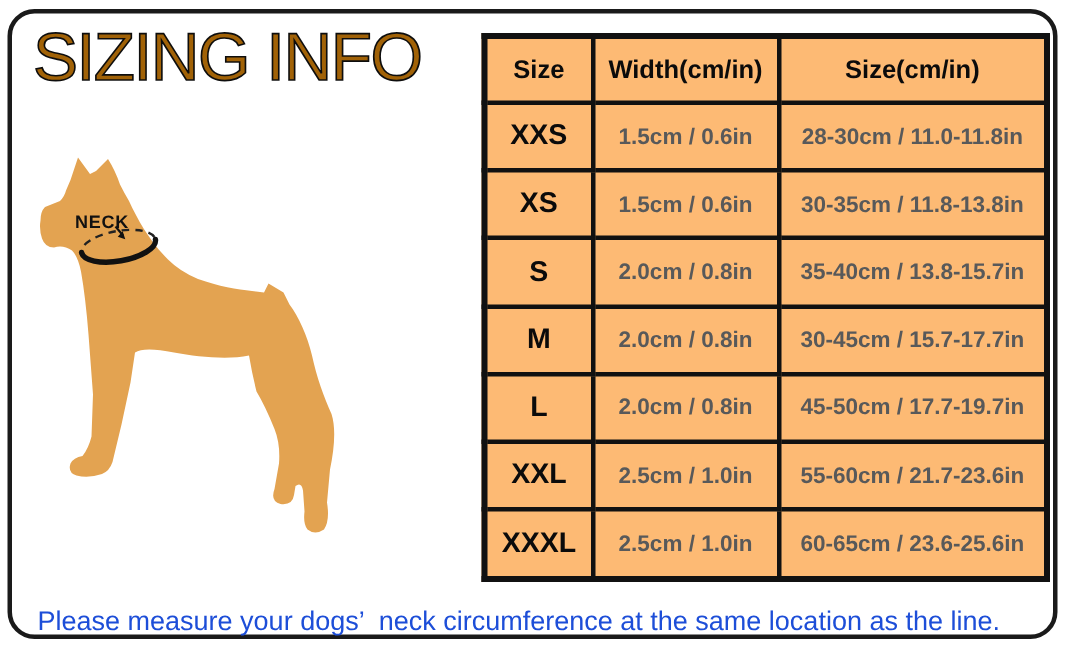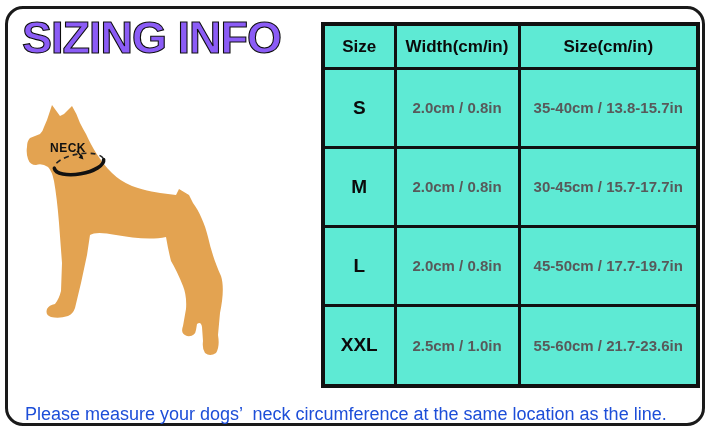--- a/index.html
+++ b/index.html
@@ -12,33 +12,33 @@
   }
   .frame {
     position:absolute; left:5px; top:6px;
     width:694px; height:414px;
     border:3px solid #1a1a1a;
     border-radius:18px;
     background:#ffffff;
   }
   .title {
     position:absolute; left:22px; top:16px; margin:0;
-    font-size:45px; line-height:44px; font-weight:bold;
-    letter-spacing:-1px; color:#8b5cf6;
+    font-size:45px; line-height:44px; font-weight:normal;
+    letter-spacing:-1px; color:#a16207;
     -webkit-text-stroke:1.1px #0d0d0d;
     white-space:nowrap;
   }
   .dog { position:absolute; left:24px; top:103px; width:202px; height:255px; }
   .dog text { font-family:"Liberation Sans", sans-serif; }
 
   table.size-table {
     position:absolute; left:321px; top:22px;
     width:379px; height:366px;
     border-collapse:collapse; table-layout:fixed;
-    background:#5eead4;
+    background:#fdba74;
     border:4px solid #111111;
   }
   .size-table th, .size-table td {
     border:3px solid #111111;
     text-align:center; vertical-align:middle; padding:0;
     overflow:hidden; white-space:nowrap;
   }
   .size-table th { height:41px; font-size:17px; color:#0b0b0b; letter-spacing:0px; }
   .size-table td.size-cell { font-size:19px; font-weight:bold; color:#0b0b0b; }
   .size-table td.val-cell  { font-size:15px; font-weight:bold; color:#58595a; }
@@ -82,35 +82,50 @@
   </colgroup>
   <thead>
     <tr>
       <th>Size</th>
       <th>Width(cm/in)</th>
       <th>Size(cm/in)</th>
     </tr>
   </thead>
   <tbody>
     <tr>
+      <td class="size-cell">XXS</td>
+      <td class="val-cell">1.5cm / 0.6in</td>
+      <td class="val-cell">28-30cm / 11.0-11.8in</td>
+    </tr>
+    <tr>
+      <td class="size-cell">XS</td>
+      <td class="val-cell">1.5cm / 0.6in</td>
+      <td class="val-cell">30-35cm / 11.8-13.8in</td>
+    </tr>
+    <tr>
       <td class="size-cell">S</td>
       <td class="val-cell">2.0cm / 0.8in</td>
       <td class="val-cell">35-40cm / 13.8-15.7in</td>
     </tr>
     <tr>
       <td class="size-cell">M</td>
       <td class="val-cell">2.0cm / 0.8in</td>
       <td class="val-cell">30-45cm / 15.7-17.7in</td>
     </tr>
     <tr>
       <td class="size-cell">L</td>
       <td class="val-cell">2.0cm / 0.8in</td>
       <td class="val-cell">45-50cm / 17.7-19.7in</td>
     </tr>
     <tr>
       <td class="size-cell">XXL</td>
       <td class="val-cell">2.5cm / 1.0in</td>
       <td class="val-cell">55-60cm / 21.7-23.6in</td>
     </tr>
+    <tr>
+      <td class="size-cell">XXXL</td>
+      <td class="val-cell">2.5cm / 1.0in</td>
+      <td class="val-cell">60-65cm / 23.6-25.6in</td>
+    </tr>
   </tbody>
 </table>
 
 <div class="footer-note">Please measure your dogs’  neck circumference at the same location as the line.</div>
 
 </body></html>

